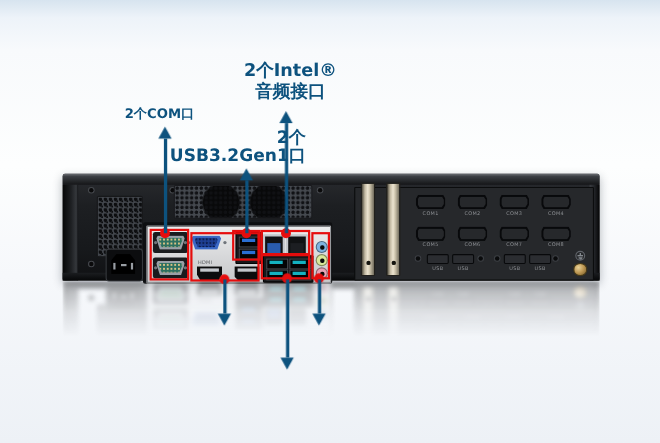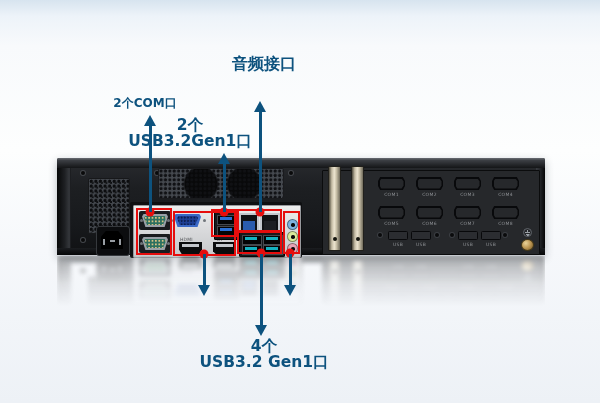--- a/index.html
+++ b/index.html
@@ -474,31 +474,28 @@
   <div class="abs a-line" style="left:288.5px;top:254px;height:31px;"></div>
   <div class="abs a-head a-down" style="left:283.5px;top:285px;"></div>
 
   <div class="abs a-line" style="left:259.5px;top:254px;height:71px;"></div>
   <div class="abs a-head a-down" style="left:254.5px;top:325px;"></div>
 
   <div class="abs callout" style="left:70px;top:95px;width:150px;font-size:12px;">
     <span>2个COM口</span>
   </div>
 
-  <div class="abs callout" style="left:120px;top:117px;width:140px;line-height:16px;">
+  <div class="abs callout" style="left:138px;top:117px;width:140px;line-height:16px;text-align:right;">
     <span>2个</span>
     <span class="l2">USB3.2Gen1口</span>
   </div>
 
   <div class="abs callout" style="left:204px;top:55px;width:120px;font-size:16px;line-height:18.5px;">
+    <span>2个Intel®</span>
     <span class="l2">音频接口</span>
   </div>
 
   <div class="abs callout" style="left:146px;top:300px;width:120px;line-height:16px;">
   </div>
 
 
-  <div class="abs callout" style="left:194px;top:339px;width:140px;line-height:15.5px;">
-    <span>4个</span>
-    <span class="l2">USB3.2 Gen1口</span>
-  </div>
 
 </div>
 
 </body></html>

